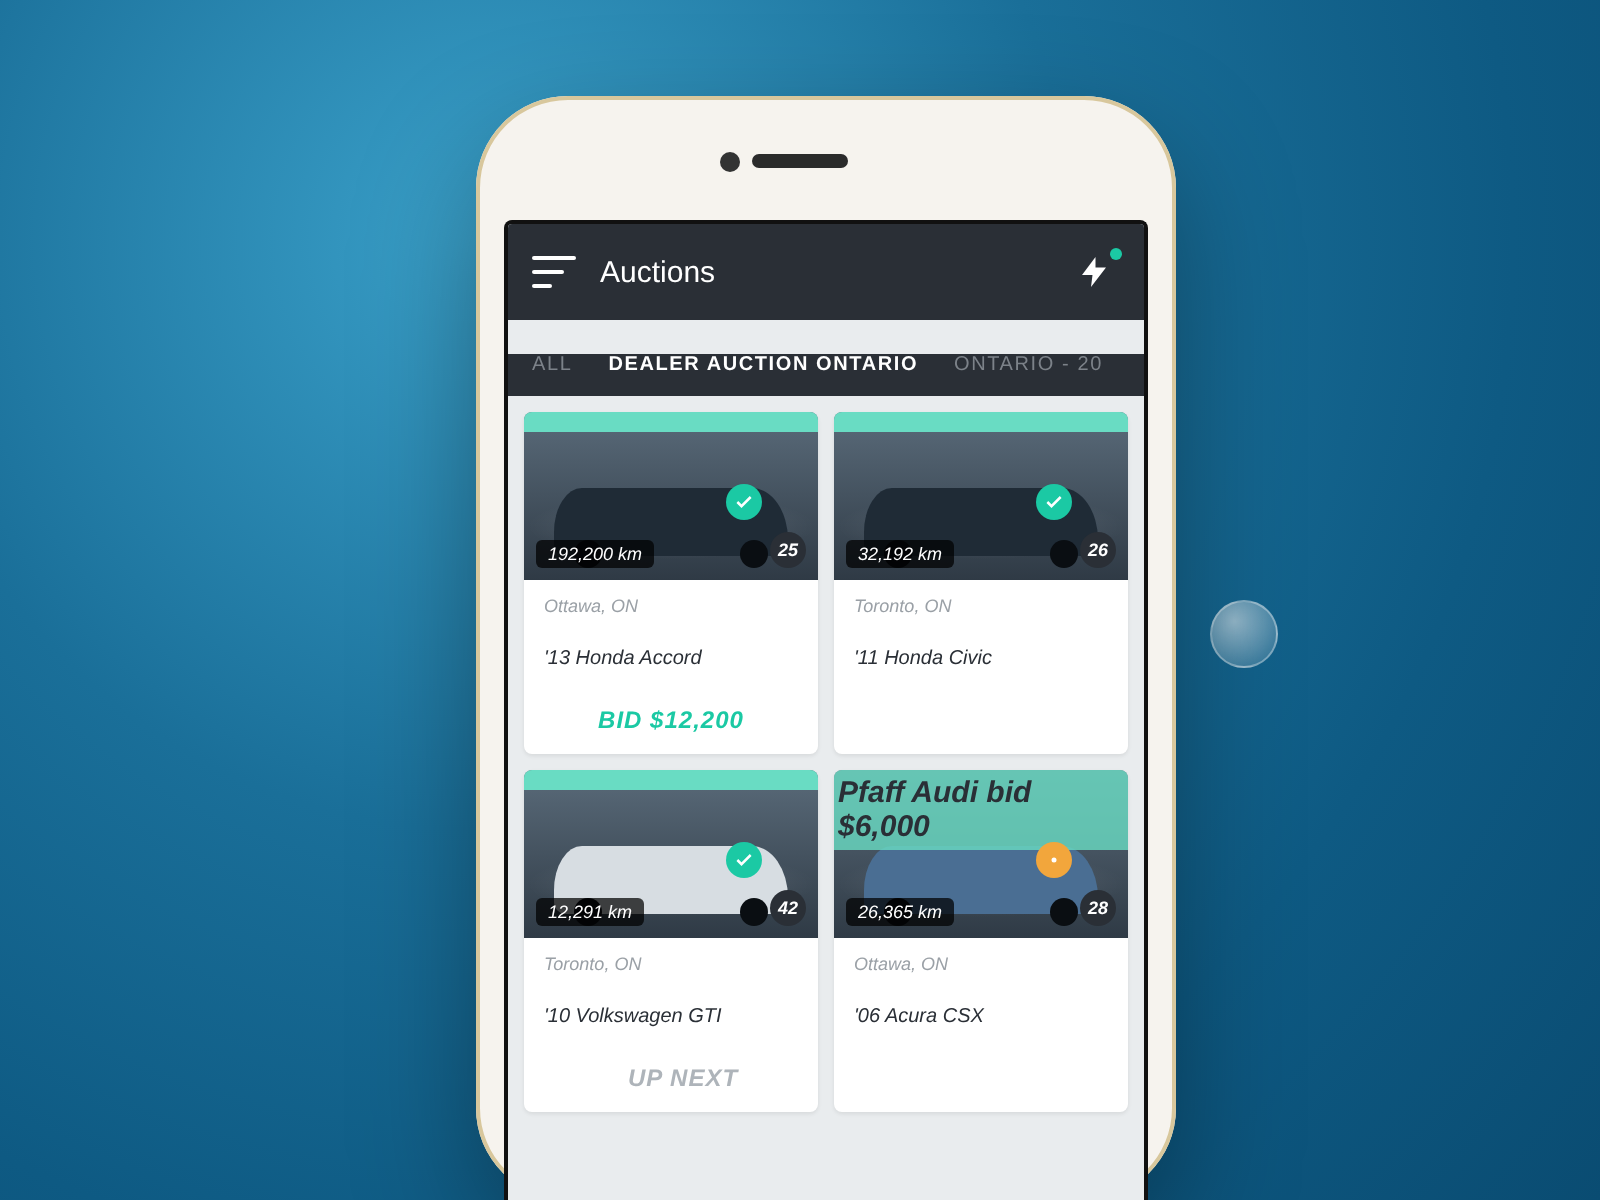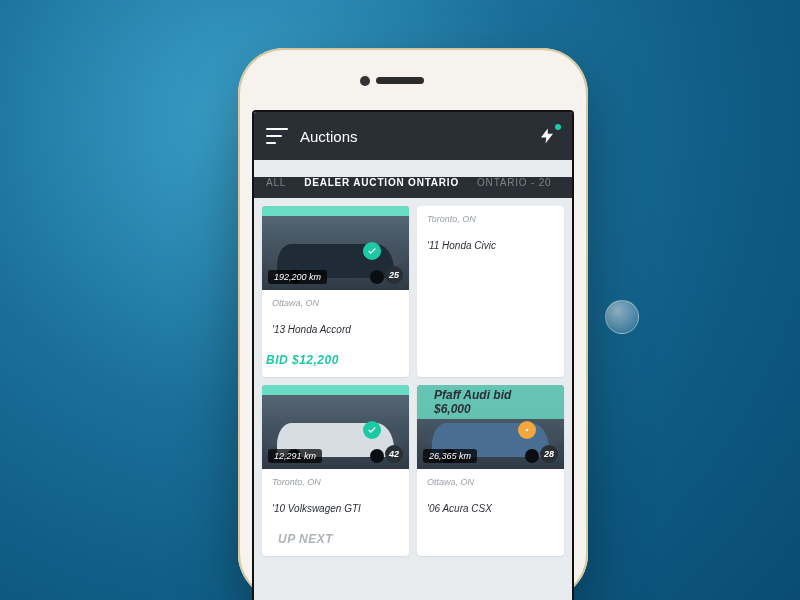--- a/index.html
+++ b/index.html
@@ -63,37 +63,37 @@
     background:#1f2b36; border-radius:14px 18px 6px 6px / 22px 26px 6px 6px;
   }
   .car-body::before, .car-body::after {
     content:""; position:absolute; bottom:-6px; width:14px; height:14px; border-radius:50%; background:#0a0e12;
   }
   .car-body::before { left:10px; } .car-body::after { right:10px; }
 
   .top-strip { position:absolute; top:0; left:0; right:0; height:10px; background:#69dcc3; }
   .overlay-banner {
     position:absolute; top:0; left:0; right:0; background:#69dcc3cc; color:#2a2f36;
-    font-size:12px; font-weight:600; padding:3px 17px;
+    font-size:15px; font-weight:600; padding:3px 2px;
   }
   .km {
     position:absolute; left:6px; bottom:6px; background:rgba(0,0,0,.72); color:#fff;
     font-size:9px; padding:2px 6px; border-radius:3px;
   }
   .badges { position:absolute; right:6px; bottom:6px; display:flex; gap:4px; }
   .b { width:18px; height:18px; border-radius:50%; display:flex; align-items:center; justify-content:center; }
   .b.green { background:#1bc9a4; }
   .b.orange { background:#f2a63c; }
   .b.green svg, .b.orange svg { width:10px; height:10px; }
   .b.dark { background:#2a2f36; color:#fff; font-size:9px; font-weight:600;margin-top:24px; }
 
   .meta { padding: 8px 10px 10px; }
   .loc { font-size:9px; color:#9aa0a6; }
   .title { font-size:10px; color:#2a2f36; font-weight:500; margin-top:16px; white-space:nowrap; overflow:hidden; text-overflow:ellipsis; }
-  .bid { text-align:left; font-size:12px; font-weight:700; letter-spacing:.5px; padding:8px 4px 10px; }
+  .bid { text-align:center; font-size:12px; font-weight:700; letter-spacing:.5px; padding:8px 4px 10px; }
   .bid.teal { color:#1bc9a4; }
   .bid.gray { color:#aeb4ba;margin-left:12px; }
 </style>
 </head>
 <body>
 
 <div class="glass-dot"></div>
 
 <div class="phone">
   <div class="screen">
@@ -138,20 +138,35 @@
           </div>
         </div>
         <div class="meta">
           <div class="loc">Ottawa, ON</div>
           <div class="title">'13 Honda Accord</div>
         </div>
         <div class="bid teal">BID $12,200</div>
       </div>
 
       <div class="card">
+        <div class="thumb">
+          <div class="car-sil">
+              <div class="car-body"></div>
+            </div>
+          <div class="top-strip"></div>
+          <div class="km">32,192 km</div>
+          <div class="badges">
+            <div class="b green">
+                <svg viewBox="0 0 24 24">
+                  <path d="M20 6 9 17l-5-5" fill="none" stroke="#fff" stroke-width="3"></path>
+                </svg>
+              </div>
+            <div class="b dark">26</div>
+          </div>
+        </div>
         <div class="meta">
           <div class="loc">Toronto, ON</div>
           <div class="title">'11 Honda Civic</div>
         </div>
       </div>
 
       <div class="card">
         <div class="thumb">
           <div class="car-sil">
               <div class="car-body" style="background:#d7dde2"></div>

